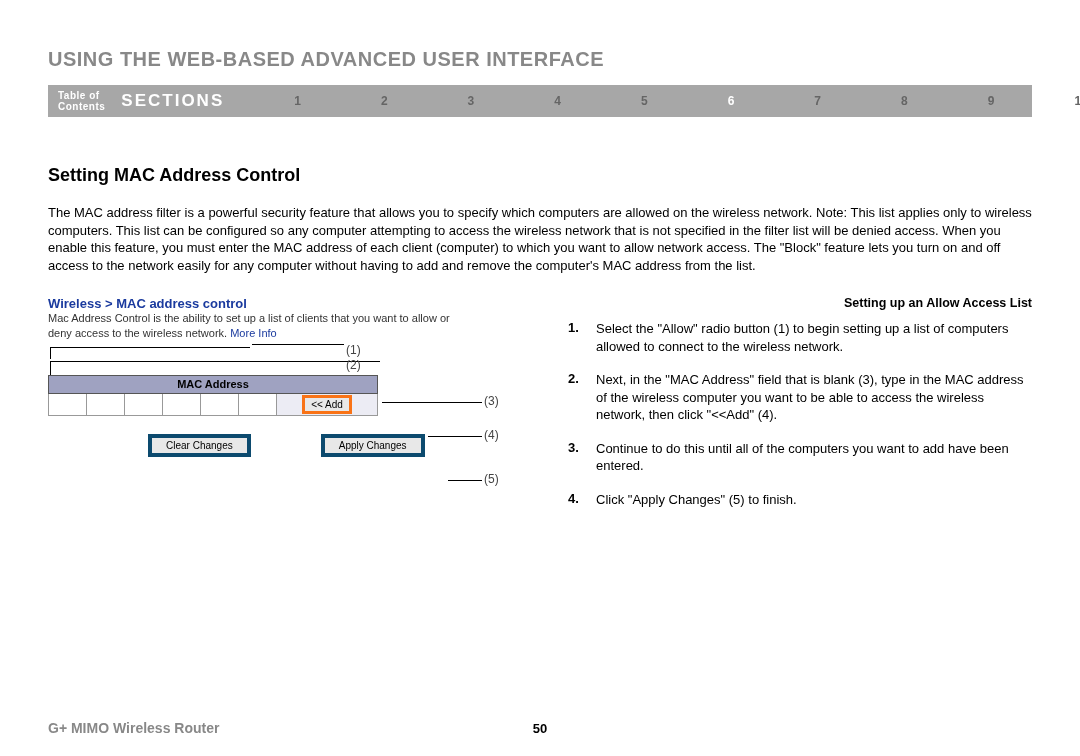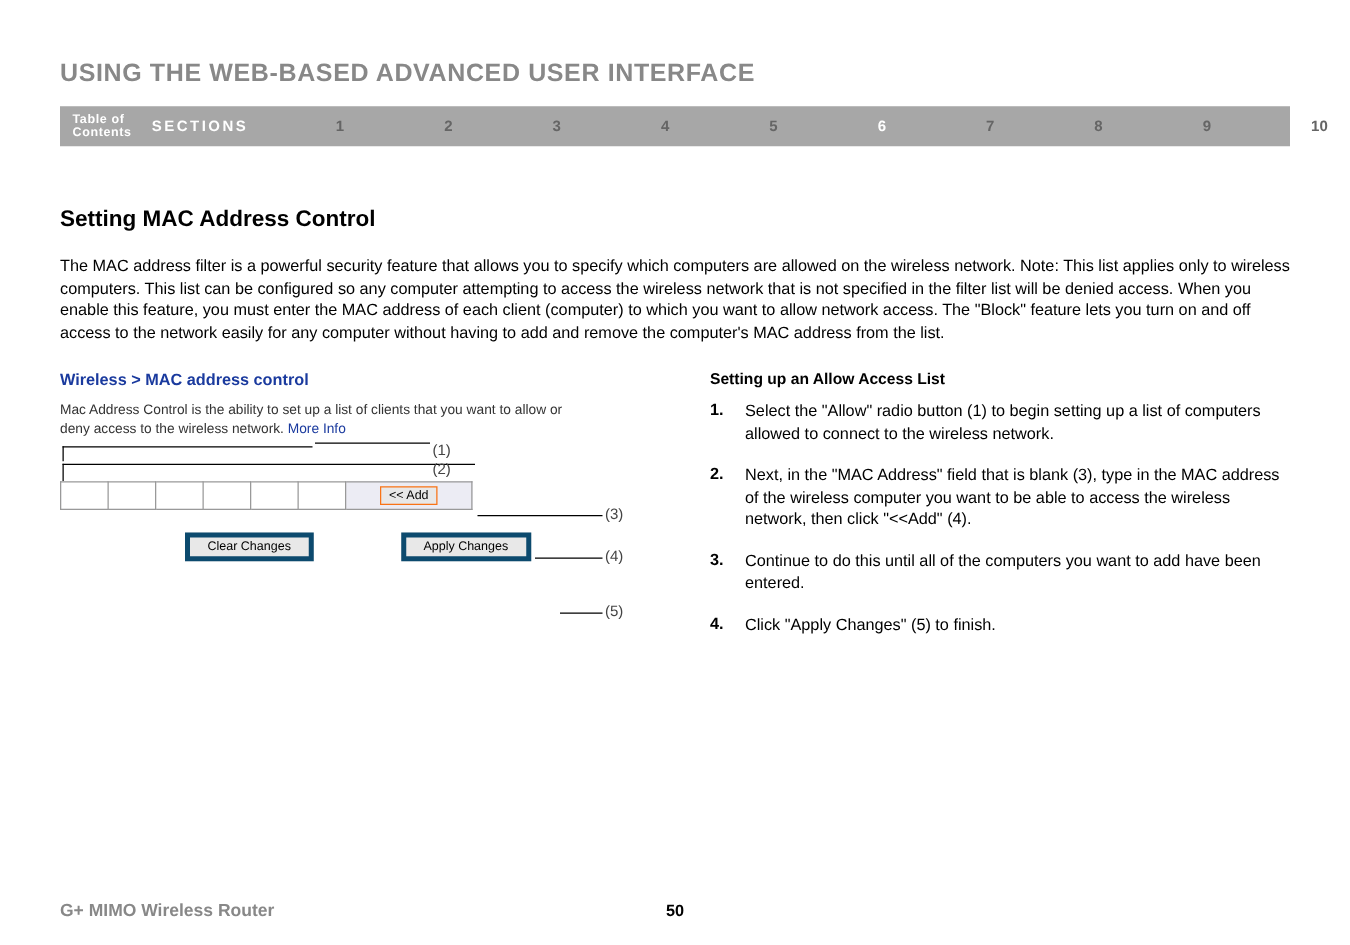--- a/index.html
+++ b/index.html
@@ -1,57 +1,57 @@
 <!DOCTYPE html>
 <html><head>
   <meta charset="utf-8">
   <style>
     * { box-sizing: border-box; margin: 0; padding: 0; }
     body { width: 1080px; height: 756px; font-family: Arial, Helvetica, sans-serif; background: #fff; color: #000; position: relative; }
     .page { padding: 48px 48px 0 48px; }
     .page-title { color: #888; font-size: 20px; font-weight: bold; letter-spacing: 0.5px; margin-bottom: 14px; }
     .nav-bar { background: #a7a7a7; height: 32px; display: flex; align-items: center; font-size: 11px; color: #333; }
     .nav-toc { color: #fff; font-weight: bold; font-size: 10px; padding: 0 16px 0 10px; letter-spacing: 0.5px; }
-    .nav-sections { color: #fff; font-weight: bold; font-size: 12px; padding-right: 30px; letter-spacing: 2px; }
+    .nav-sections { color: #fff; font-weight: bold; font-size: 17px; padding-right: 30px; letter-spacing: 2px; }
     .nav-num { flex: 0 0 auto; text-align: center; font-weight: bold; font-size: 12px; color: #656565; padding: 0 40px; }
     .nav-num.active { color: #fff; }
     .section-heading { font-size: 18px; font-weight: bold; margin: 48px 0 18px 0; }
     .body-text { font-size: 13px; line-height: 1.35; margin-bottom: 22px; }
     .two-col { display: flex; gap: 40px; }
     .left-col { flex: 0 0 480px; }
     .right-col { flex: 1; }
     .panel { font-size: 11px; color: #444; }
-    .panel-title { color: #1a3a9e; font-weight: bold; font-size: 13px; margin-bottom: 10px; }
+    .panel-title { color: #1a3a9e; font-weight: bold; font-size: 13px; }
     .panel-desc { color: #333; font-size: 11px; line-height: 1.35; margin-bottom: 6px; max-width: 420px; }
     .panel-desc .more-info { color: #1a3a9e; cursor: pointer; }
     .callout-area { position: relative; }
     .bracket { border-left: 1px solid #000; border-top: 1px solid #000; height: 12px; width: 200px; margin-left: 2px; }
     .radio-row { display: flex; gap: 14px; align-items: center; margin: 3px 0 6px 4px; }
     .radio-item { display: flex; align-items: center; gap: 3px; }
     .radio-circle { width: 11px; height: 11px; border: 1px solid #2b5cc9; border-radius: 50%; position: relative; }
     .radio-circle.checked::after { content: ''; position: absolute; top: 1.5px; left: 1.5px; width: 6px; height: 6px; background: #2b5cc9; border-radius: 50%; }
     .radio-label { color: #1a3a9e; font-size: 11px; font-weight: bold; }
     .bracket2 { border-left: 1px solid #000; border-top: 1px solid #000; height: 14px; width: 330px; margin-left: 2px; margin-top: 2px; }
     .mac-table { width: 330px; border-collapse: collapse; background: #ececf4; }
     .mac-table th { background: #9fa2c1; color: #000; font-size: 11px; font-weight: bold; text-align: center; height: 18px; border: 1px solid #555; }
     .mac-table td { height: 22px; border: 1px solid #999; background: #fff; width: 38px; }
     .mac-table td.add-cell { width: auto; text-align: center; background: #ececf4; }
-    .small-btn { font-size: 10px; padding: 1px 6px; background: #e8e8e8; border: 1px solid #f97316; cursor: pointer; }
+    .small-btn { font-size: 10px; padding: 1px 6px; background: #e8e8e8; border: 3px solid #f97316; cursor: pointer; }
     .btn-row { display: flex; gap: 70px; margin-top: 18px; margin-left: 100px; }
     .action-btn { font-size: 10px; padding: 2px 14px; background: #e8e8e8; border: 4px solid #0c4a6e; cursor: pointer; }
     .callout-labels { font-size: 12px; line-height: 1; position: absolute; }
     .cl1 { left: 298px; top: -3px; }
     .cl2 { left: 298px; top: 12px; }
     .cl3 { left: 436px; top: 48px; }
     .cl3line { position: absolute; left: 334px; top: 55px; width: 100px; height: 1px; background: #000; }
     .cl4 { left: 436px; top: 82px; }
     .cl4line { position: absolute; left: 380px; top: 89px; width: 54px; height: 1px; background: #000; }
     .cl5 { left: 436px; top: 126px; }
     .cl5line { position: absolute; left: 400px; top: 133px; width: 34px; height: 1px; background: #000; }
-    .right-heading { font-weight: bold; font-size: 12.5px; margin-bottom: 10px; }
+    .right-heading { font-weight: bold; font-size: 12.5px; margin-bottom: 10px; text-align: right; }
     .steps { font-size: 13px; }
     .step { display: flex; gap: 12px; margin-bottom: 16px; }
     .step-num { font-weight: bold; flex: 0 0 16px; }
     .step-text { flex: 1; line-height: 1.35; }
     .footer { position: absolute; bottom: 20px; left: 48px; right: 48px; display: flex; align-items: center; }
     .footer-left { color: #888; font-weight: bold; font-size: 14px; }
     .footer-center { position: absolute; left: 50%; transform: translateX(-50%); font-weight: bold; font-size: 13px; }
     .line1 { position: absolute; left: 204px; top: -3px; width: 92px; height: 1px; background: #000; }
   </style>
 </head>
@@ -96,20 +96,23 @@
 
           <div class="cl3line"></div>
           <div class="callout-labels cl3">(3)</div>
           <div class="bracket2"></div>
 
           <div class="cl4line"></div>
           <div class="callout-labels cl4">(4)</div>
 
           <table class="mac-table">
             <tbody>
+                <tr>
+                  <th colspan="7">MAC Address</th>
+                </tr>
             <tr>
               <td></td>
               <td></td>
               <td></td>
               <td></td>
               <td></td>
               <td></td>
               <td class="add-cell"><button class="small-btn">&lt;&lt; Add</button></td>
             </tr>
           </tbody>

